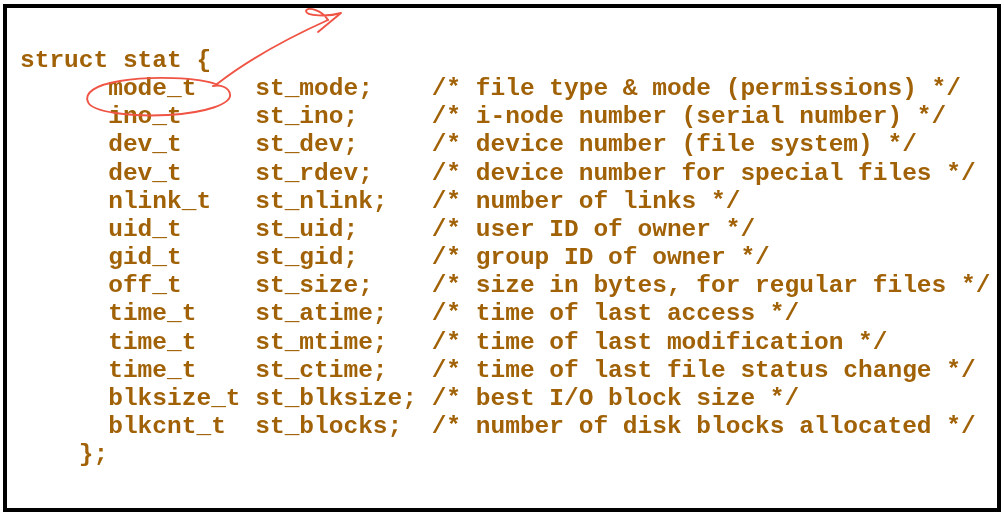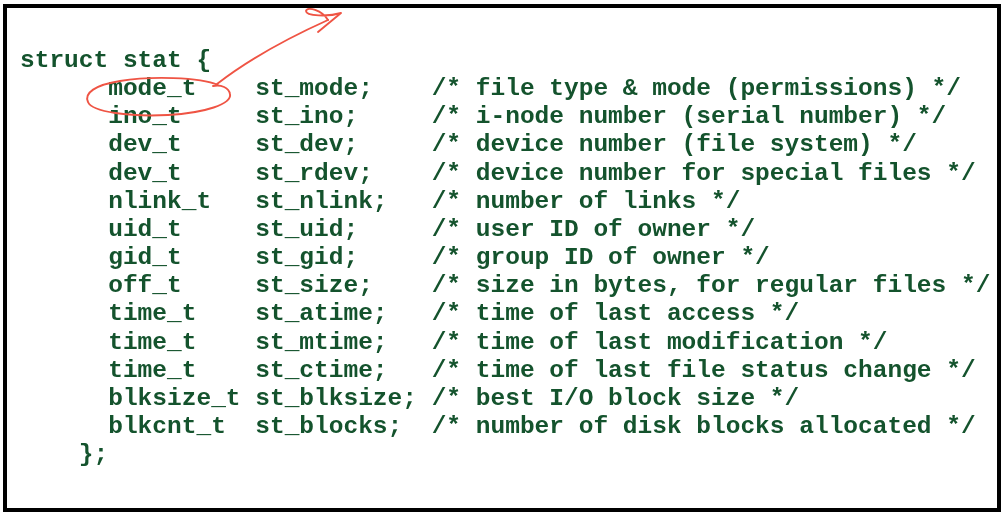--- a/index.html
+++ b/index.html
@@ -51,21 +51,21 @@
     stroke-width: 1.9;
     stroke-linecap: round;
     stroke-linejoin: round;
   }
 </style>
 </head>
 <body style="background: rgb(255, 255, 255);">
 
 <div class="frame" style="border-color: rgb(0, 0, 0);"></div>
 
-<pre class="code" style="color: #14532d;">struct stat {
+<pre class="code" style="color: #a16207;">struct stat {
       mode_t    st_mode;    /* file type &amp; mode (permissions) */
       ino_t     st_ino;     /* i-node number (serial number) */
       dev_t     st_dev;     /* device number (file system) */
       dev_t     st_rdev;    /* device number for special files */
       nlink_t   st_nlink;   /* number of links */
       uid_t     st_uid;     /* user ID of owner */
       gid_t     st_gid;     /* group ID of owner */
       off_t     st_size;    /* size in bytes, for regular files */
       time_t    st_atime;   /* time of last access */
       time_t    st_mtime;   /* time of last modification */

